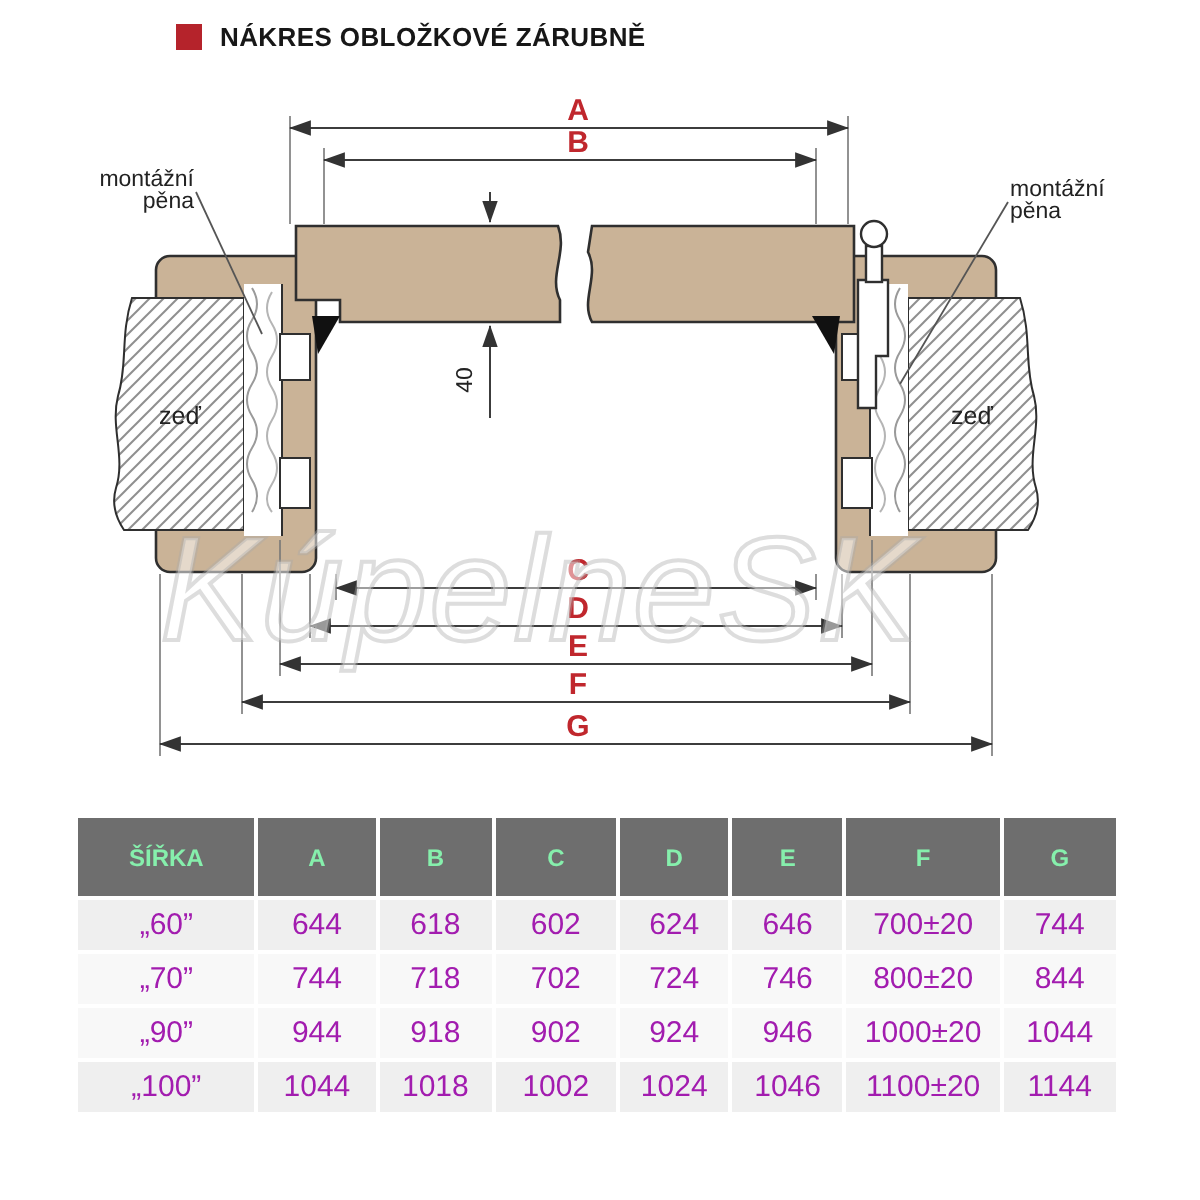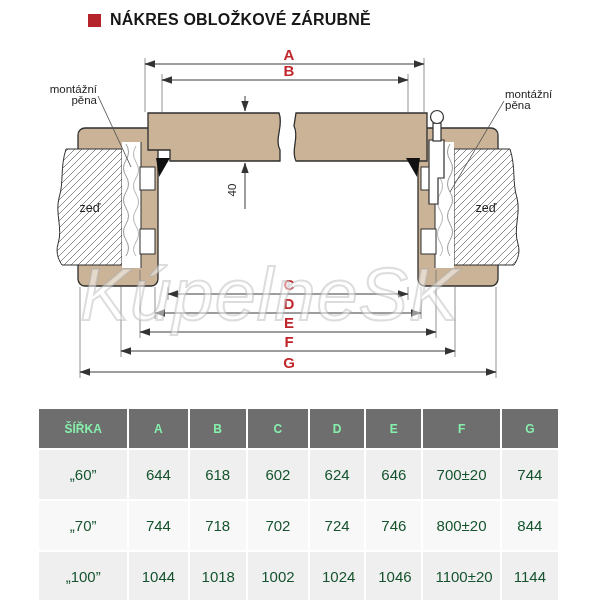--- a/index.html
+++ b/index.html
@@ -2,42 +2,42 @@
 <html><head>
 <meta charset="utf-8">
 <style>
   html,body{margin:0;padding:0;}
   body{
     width:600px;height:600px;position:relative;background:#ffffff;
     font-family:"Liberation Sans",sans-serif;overflow:hidden;
   }
   .title-row{position:absolute;left:88px;top:11px;display:flex;align-items:center;gap:9px;z-index:6;}
   .title-sq{width:13px;height:13px;background:#b5232b;flex:0 0 auto;}
-  .title-text{font-size:16px;font-weight:bold;color:#171717;letter-spacing:.2px;margin:0;white-space:nowrap;}
+  .title-text{font-size:13px;font-weight:bold;color:#171717;letter-spacing:.2px;margin:0;white-space:nowrap;}
 
   .diagram-svg{position:absolute;left:0;top:0;z-index:1;}
 
   .watermark{
     position:absolute;left:80px;top:252px;z-index:3;pointer-events:none;
     font-style:italic;font-weight:normal;font-size:74px;letter-spacing:1px;white-space:nowrap;
     color:rgba(255,255,255,.50);
     -webkit-text-stroke:2px rgba(170,170,170,.40);
   }
 
   table.dims{
     position:absolute;left:37px;top:407px;z-index:5;
     border-collapse:separate;border-spacing:2px;table-layout:fixed;width:523px;
   }
   table.dims th{
     background:#6e6e6e;color:#86efac;font-size:12px;font-weight:bold;
     height:39px;text-align:center;vertical-align:middle;padding:0;
   }
   table.dims td{
-    font-size:15px;color:#14532d;text-align:center;vertical-align:middle;
-    height:25px;padding:12px;white-space:nowrap;
+    font-size:15px;color:#a21caf;text-align:center;vertical-align:middle;
+    height:25px;padding:0;white-space:nowrap;
   }
   tr.row-odd  td{background:#efefef;}
   tr.row-even td{background:#f8f8f8;}
 
   text{font-family:"Liberation Sans",sans-serif;}
   .dimletter{font-size:15px;font-weight:bold;fill:#c0272d;}
   .smalllabel{font-size:11.5px;fill:#222222;}
   .walllabel{font-size:12.5px;fill:#222222;}
 </style>
 </head>
@@ -191,20 +191,30 @@
     <tr class="row-even">
       <td>„70”</td>
       <td>744</td>
       <td>718</td>
       <td>702</td>
       <td>724</td>
       <td>746</td>
       <td>800±20</td>
       <td>844</td>
     </tr>
+    <tr class="row-even">
+      <td>„90”</td>
+      <td>944</td>
+      <td>918</td>
+      <td>902</td>
+      <td>924</td>
+      <td>946</td>
+      <td>1000±20</td>
+      <td>1044</td>
+    </tr>
     <tr class="row-odd">
       <td>„100”</td>
       <td>1044</td>
       <td>1018</td>
       <td>1002</td>
       <td>1024</td>
       <td>1046</td>
       <td>1100±20</td>
       <td>1144</td>
     </tr>

